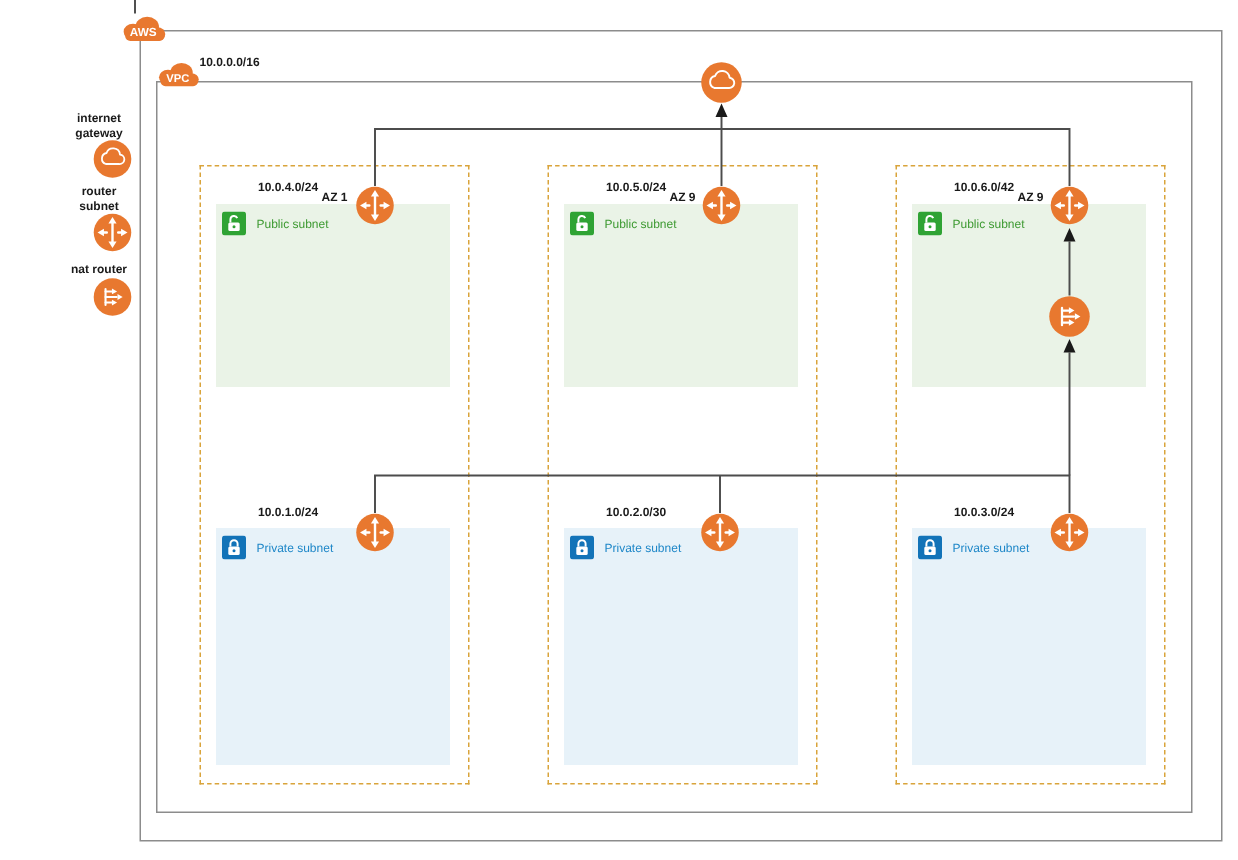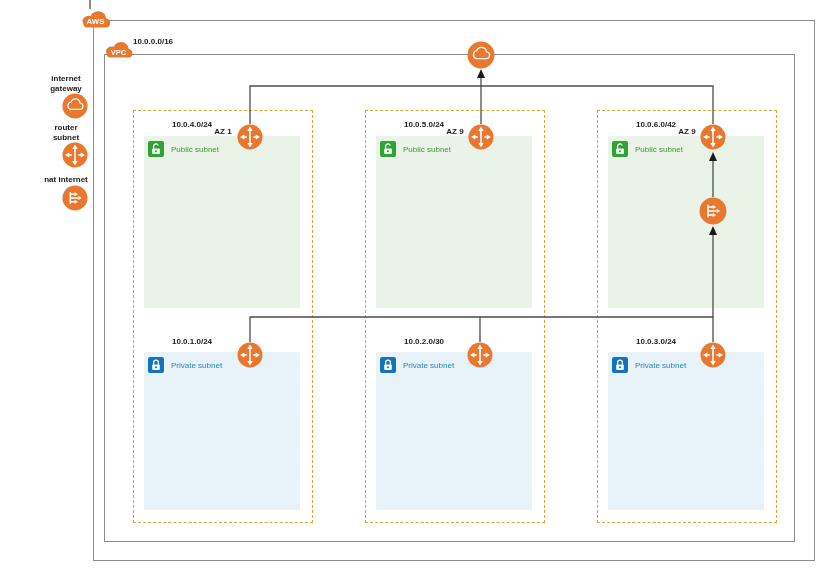--- a/index.html
+++ b/index.html
@@ -16,21 +16,21 @@
   .badge-aws{left:78px;top:8px;width:34px;height:22px;}
   .badge-vpc{left:102px;top:39px;width:32px;height:21px;}
   
   .az{position:absolute;top:110px;width:180px;height:413px;border:1px dashed var(--az-dash);z-index:2;}
   .az1{left:133px}.az2{left:365px}.az3{left:597px}
   .az-label{position:absolute;top:-16px;left:0;right:0;text-align:center;font-size:8px;font-weight:bold;color:var(--ink);margin-top:32px;}
   .cidr{position:absolute;left:10px;font-size:8px;font-weight:bold;color:var(--ink);white-space:nowrap;margin-left:28px;}
   .cidr-public{top:9px;}
   .cidr-private{top:226px;}
   .subnet{position:absolute;left:10px;width:156px;}
-  .subnet-public{top:25px;height:172px;background:var(--public-bg);}
+  .subnet-public{top:25px;height:122px;background:var(--public-bg);}
   .subnet-private{top:241px;height:158px;background:var(--private-bg);}
   .subnet-head{position:absolute;left:4px;top:5px;display:flex;align-items:center;gap:7px;}
   .subnet-label{font-size:8px;white-space:nowrap;}
   .subnet-public .subnet-label{color:var(--public-accent);}
   .subnet-private .subnet-label{color:var(--private-accent);text-align:right;}
   .lock{width:16px;height:16px;flex:0 0 16px;}
   
   #wires{position:absolute;left:0;top:0;width:825px;height:573px;z-index:3;pointer-events:none;}
   .node{position:absolute;z-index:5;}
   
@@ -105,21 +105,21 @@
         <use href="#sym-igw"></use>
       </svg>
   </div>
   <div class="legend-item li-2">
     <div class="legend-label">router subnet</div>
     <svg class="legend-icon" viewBox="0 0 26 26">
         <use href="#sym-router"></use>
       </svg>
   </div>
   <div class="legend-item li-3">
-    <div class="legend-label">nat internet</div>
+    <div class="legend-label">nat router</div>
     <svg class="legend-icon" viewBox="0 0 28 28">
         <use href="#sym-nat"></use>
       </svg>
   </div>
 
   <div class="aws-box"></div>
   <div class="vpc-box"></div>
   <div class="vpc-cidr">10.0.0.0/16</div>
 
   <svg class="badge badge-aws" viewBox="0 0 64 42">

